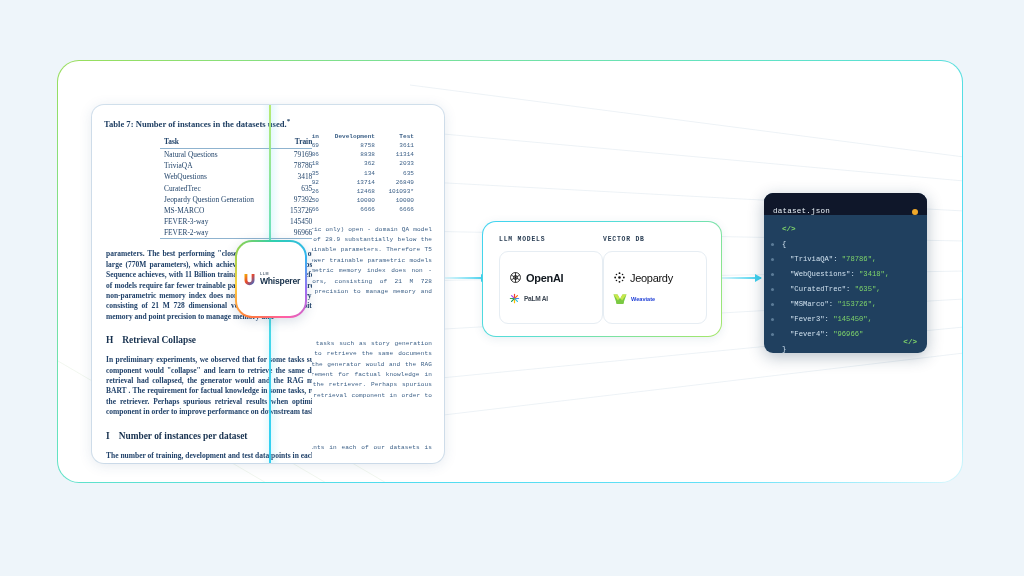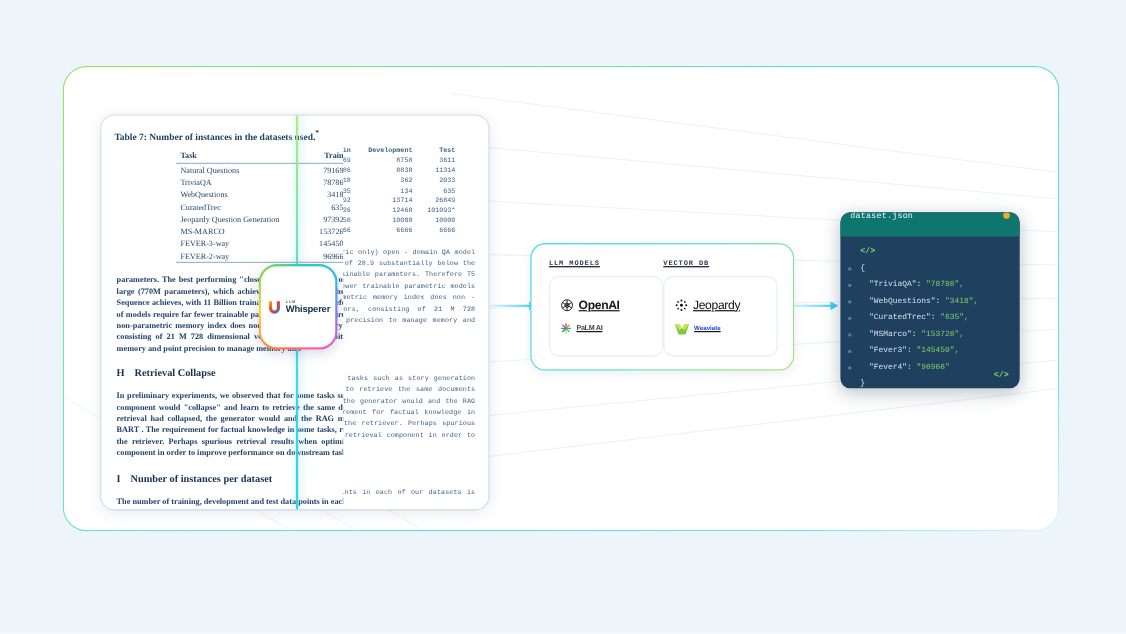--- a/index.html
+++ b/index.html
@@ -107,21 +107,21 @@
 
   
   .mid-card{
     position:absolute;left:482px;top:221px;width:240px;height:116px;
     border-radius:14px;box-sizing:border-box;background:#fff;
     border:1.4px solid transparent;
     background-image:linear-gradient(#fff,#fff),
       linear-gradient(135deg,#3fd3f2 0%, #5adfd2 45%, #a6e766 100%);
     background-origin:border-box;background-clip:padding-box,border-box;
     box-shadow:0 2px 10px rgba(40,90,130,.10);
-    display:flex;padding:14px 14px 12px 16px;text-decoration:underline;
+    display:flex;padding:14px 14px 12px 16px;
   }
   .col{flex:1;display:flex;flex-direction:column;}
   .col-title{
     font-family:"Liberation Mono", monospace;font-size:6.4px;font-weight:700;
     letter-spacing:.8px;color:#2b3f55;margin-bottom:8px;
   }
   .tile{
     flex:1;border:1px solid #e6edf3;border-radius:9px;background:#fff;
     display:flex;flex-direction:column;justify-content:center;gap:9px;padding:6px 9px;
   }
@@ -132,21 +132,21 @@
   .brand.pine .nm{font-size:11px;font-weight:400;color:#111;}
 
   
   .json-card{
     position:absolute;left:764px;top:193px;width:163px;height:160px;
     background:#20405f;border-radius:9px;overflow:hidden;
     box-shadow:0 4px 16px rgba(20,50,80,.30);
     font-family:"Liberation Mono", monospace;
   }
   .json-bar{
-    height:22px;background:#0f766e;display:flex;align-items:flex-start;
+    height:22px;background:#0f172a;display:flex;align-items:flex-end;
     justify-content:space-between;padding:0 9px;
   }
   .json-name{font-size:7.6px;color:#eaf2f8;letter-spacing:.2px;}
   .json-dot{width:6px;height:6px;border-radius:50%;background:#f0a92a;}
   .json-body{position:relative;padding:9px 0 0 0;height:138px;box-sizing:border-box;}
   .gutter-dot{position:absolute;left:7px;width:3px;height:3px;border-radius:50%;background:#5c7c98;}
   .code-tag{font-size:7.6px;color:#7fd46a;font-weight:700;}
   .code-tag.tl{position:absolute;left:18px;top:10px;}
   .code-tag.br{position:absolute;right:10px;bottom:7px;}
   .jline{

